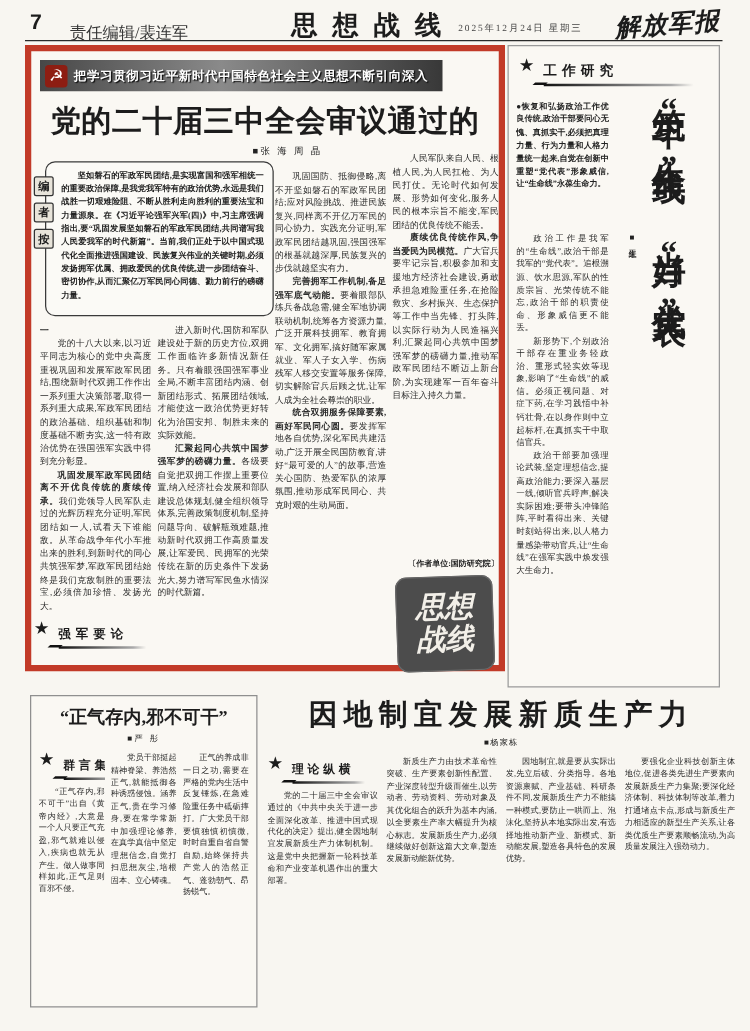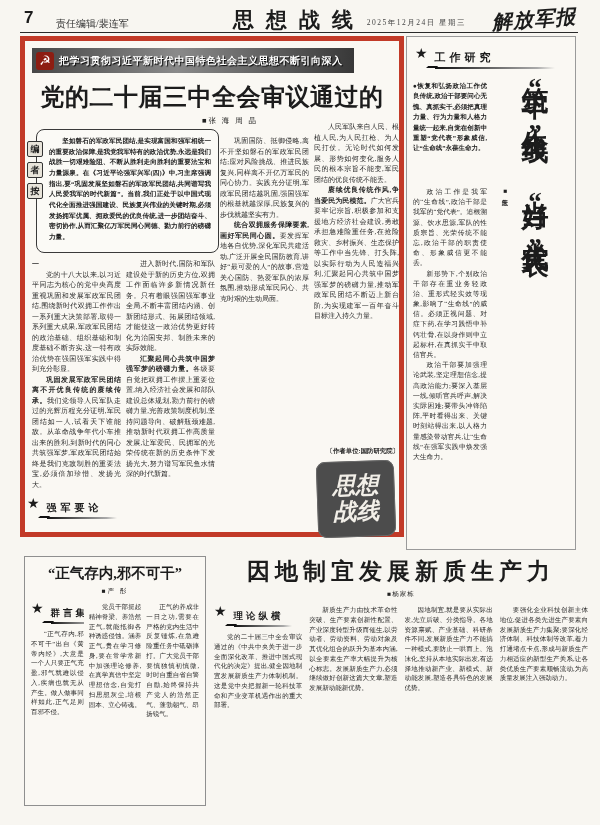--- a/index.html
+++ b/index.html
@@ -3,21 +3,21 @@
 <meta charset="utf-8">
 <style>
   html,body{margin:0;padding:0;}
   body{background:#e9e6df;font-family:"Liberation Serif", serif;}
   .page{position:relative;width:600px;height:825px;background:#f8f6f1;overflow:hidden;color:#1c1c1c;}
 
   
   .hdr{position:absolute;left:20px;top:6px;width:558px;height:26px;}
   .hdr-rule{position:absolute;left:20px;top:32px;width:558px;border-top:1.5px solid #2a2a2a;}
   .pageno{position:absolute;left:4px;top:2px;font-family:"Liberation Sans",sans-serif;font-weight:bold;font-size:17px;}
-  .editor{position:absolute;left:36px;top:11px;font-size:10px;color:#333;}
+  .editor{position:absolute;left:36px;top:11px;font-size:13px;color:#333;}
   .section-title{position:absolute;left:0;right:0;top:0;text-align:center;font-size:21px;font-weight:bold;letter-spacing:12px;}
   .date{position:absolute;right:112px;top:12px;font-size:7.5px;letter-spacing:1.5px;color:#444;}
   .masthead{position:absolute;right:2px;top:0px;font-size:20px;font-weight:bold;font-style:italic;transform:rotate(-4deg);letter-spacing:1px;}
 
   
   .redbox{position:absolute;left:20px;top:36px;width:374px;height:491px;border:5px solid #c23a28;background:#faf8f3;}
   .banner{position:absolute;left:7px;top:7px;width:322px;height:25px;background:linear-gradient(90deg,#474747,#8a8a8a 45%,#383838);display:flex;align-items:center;gap:5px;padding-left:4px;box-sizing:border-box;}
   .emblem{width:18px;height:18px;background:#8d1d12;border-radius:3px;color:#fff;font-size:13px;line-height:18px;text-align:center;flex:0 0 auto;}
   .banner-text{color:#fff;font-weight:bold;font-size:10px;letter-spacing:.5px;white-space:nowrap;text-shadow:1px 1px 1px #000;}
   .main-headline{position:absolute;left:0;right:0;top:40px;text-align:center;font-size:24px;font-weight:bold;letter-spacing:.5px;}
@@ -118,25 +118,26 @@
       <p class="divider-one">一</p>
       <div>
 
       <p><span>党的十八大以来,以习近平同志为核心的党中央高度重视巩固和发展军政军民团结,围绕新时代双拥工作作出一系列重大决策部署,取得一系列重大成果,军政军民团结的政治基础、组织基础和制度基础不断夯实,这一特有政治优势在强国强军实践中得到充分彰显。</span></p>
           <p><strong>巩固发展军政军民团结离不开优良传统的赓续传承。</strong><span>我们党领导人民军队走过的光辉历程充分证明,军民团结如一人,试看天下谁能敌。从革命战争年代小车推出来的胜利,到新时代的同心共筑强军梦,军政军民团结始终是我们克敌制胜的重要法宝,必须倍加珍惜、发扬光大。</span></p>
         </div>
     </div>
     <div class="mcol col2">
 
     <p><span>进入新时代,国防和军队建设处于新的历史方位,双拥工作面临许多新情况新任务。只有着眼强国强军事业全局,不断丰富团结内涵、创新团结形式、拓展团结领域,才能使这一政治优势更好转化为治国安邦、制胜未来的实际效能。</span></p>
-        <p><strong>汇聚起同心共筑中国梦强军梦的磅礴力量。</strong><span>各级要自觉把双拥工作摆上重要位置,纳入经济社会发展和部队建设总体规划,勠力前行的磅礴力量,完善政策制度机制,坚持问题导向、破解瓶颈难题,推动新时代双拥工作高质量发展,让军爱民、民拥军的光荣传统在新的历史条件下发扬光大,努力谱写军民鱼水情深的时代新篇。</span></p>
+        <p><strong>汇聚起同心共筑中国梦强军梦的磅礴力量。</strong><span>各级要自觉把双拥工作摆上重要位置,纳入经济社会发展和部队建设总体规划,健全组织领导体系,完善政策制度机制,坚持问题导向、破解瓶颈难题,推动新时代双拥工作高质量发展,让军爱民、民拥军的光荣传统在新的历史条件下发扬光大,努力谱写军民鱼水情深的时代新篇。</span></p>
       </div>
     <div class="mcol col3">
 
     <p><span>巩固国防、抵御侵略,离不开坚如磐石的军政军民团结;应对风险挑战、推进民族复兴,同样离不开亿万军民的同心协力。实践充分证明,军政军民团结越巩固,强国强军的根基就越深厚,民族复兴的步伐就越坚实有力。</span></p>
+        <p><strong>完善拥军工作机制,备足强军底气动能。</strong><span>要着眼部队练兵备战急需,健全军地协调联动机制,统筹各方资源力量,广泛开展科技拥军、教育拥军、文化拥军,搞好随军家属就业、军人子女入学、伤病残军人移交安置等服务保障,切实解除官兵后顾之忧,让军人成为全社会尊崇的职业。</span></p>
         <p><strong>统合双拥服务保障要素,画好军民同心圆。</strong><span>要发挥军地各自优势,深化军民共建活动,广泛开展全民国防教育,讲好“最可爱的人”的故事,营造关心国防、热爱军队的浓厚氛围,推动形成军民同心、共克时艰的生动局面。</span></p>
       </div>
     <div class="mcol col4">
 
     <p><span>人民军队来自人民、根植人民,为人民扛枪、为人民打仗。无论时代如何发展、形势如何变化,服务人民的根本宗旨不能变,军民团结的优良传统不能丢。</span></p>
         <p><strong>赓续优良传统作风,争当爱民为民模范。</strong><span>广大官兵要牢记宗旨,积极参加和支援地方经济社会建设,勇敢承担急难险重任务,在抢险救灾、乡村振兴、生态保护等工作中当先锋、打头阵,以实际行动为人民造福兴利,汇聚起同心共筑中国梦强军梦的磅礴力量,推动军政军民团结不断迈上新台阶,为实现建军一百年奋斗目标注入持久力量。</span></p>
       </div>
 
     <div class="author-unit">〔作者单位:国防研究院〕</div>
     <div class="seal">

